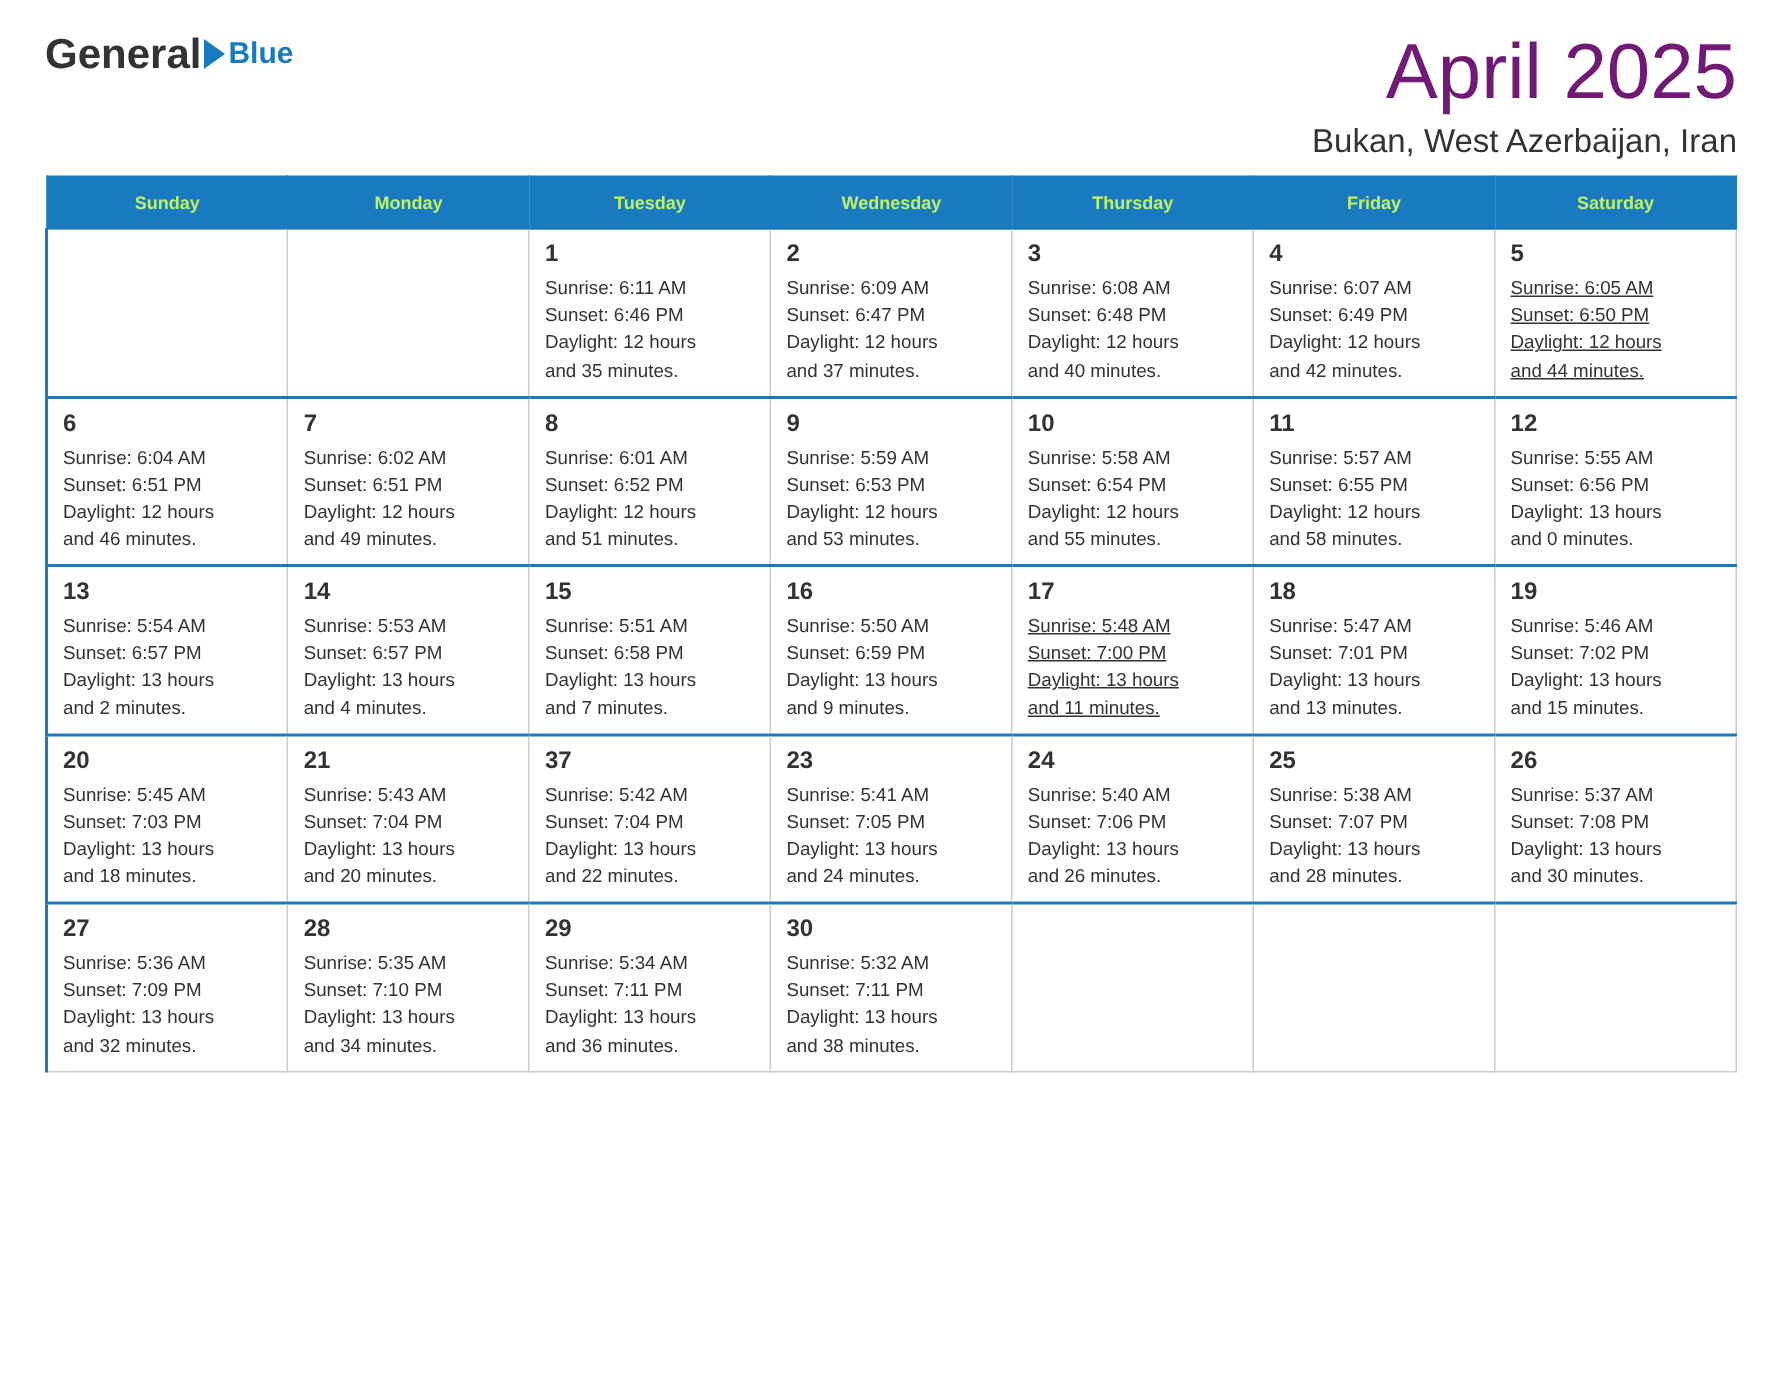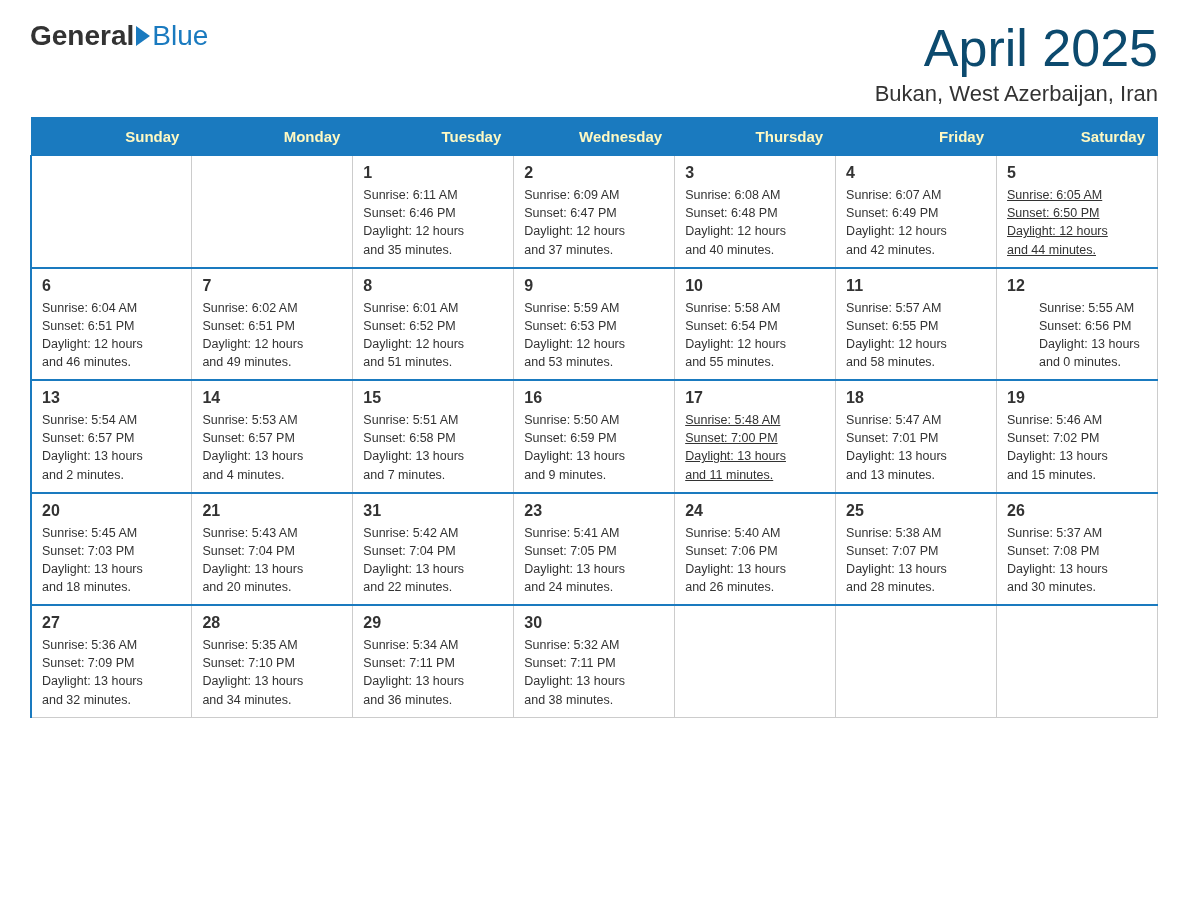--- a/index.html
+++ b/index.html
@@ -35,50 +35,50 @@
       display: inline-block;
       width: 0;
       height: 0;
       border-left: 14px solid #1a7abf;
       border-top: 10px solid transparent;
       border-bottom: 10px solid transparent;
       margin: 0 2px;
     }
     .logo-blue {
       color: #1a7abf;
-      font-size: 28px;
-      font-weight: normal;
+      font-size: 20px;
+      font-weight: bold;
     }
     .title-block {
       text-align: right;
     }
     .month-year {
       font-size: 52px;
       font-weight: normal;
-      color: #0c4a6e;
+      color: #701a75;
       line-height: 1.1;
     }
     .location {
       font-size: 22px;
       color: #333;
       margin-top: 4px;
       text-align: right;
     }
     .calendar {
       width: 100%;
       border-collapse: collapse;
       margin-top: 10px;
     }
     .calendar th {
       background-color: #1a7abf;
-      color: #fef9c3;
-      font-size: 15px;
+      color: #bef264;
+      font-size: 12px;
       font-weight: bold;
       padding: 10px 12px;
-      text-align: right;
+      text-align: center;
       border: 1px solid #1a7abf;
     }
     .calendar td {
       border: 1px solid #ccc;
       vertical-align: top;
       padding: 8px 10px;
       width: calc(100% / 7);
       min-height: 100px;
     }
     .day-number {
@@ -210,21 +210,21 @@
         </td>
         <td>
           <span class="day-number">11</span>
           <div class="day-info" style="white-space: pre-line;">Sunrise: 5:57 AM
 Sunset: 6:55 PM
 Daylight: 12 hours
 and 58 minutes.</div>
         </td>
         <td>
           <span class="day-number">12</span>
-          <div class="day-info" style="white-space: pre-line; margin-left: 32px;">Sunrise: 5:55 AM
+          <div class="day-info" style="white-space: pre-line;">Sunrise: 5:55 AM
 Sunset: 6:56 PM
 Daylight: 13 hours
 and 0 minutes.</div>
         </td>
       </tr>
       <tr class="row-divider">
         <td>
           <span class="day-number">13</span>
           <div class="day-info" style="white-space: pre-line;">Sunrise: 5:54 AM
 Sunset: 6:57 PM
@@ -283,21 +283,21 @@
 and 18 minutes.</div>
         </td>
         <td>
           <span class="day-number">21</span>
           <div class="day-info" style="white-space: pre-line;">Sunrise: 5:43 AM
 Sunset: 7:04 PM
 Daylight: 13 hours
 and 20 minutes.</div>
         </td>
         <td>
-          <span class="day-number">31</span>
+          <span class="day-number">37</span>
           <div class="day-info" style="white-space: pre-line;">Sunrise: 5:42 AM
 Sunset: 7:04 PM
 Daylight: 13 hours
 and 22 minutes.</div>
         </td>
         <td>
           <span class="day-number">23</span>
           <div class="day-info" style="white-space: pre-line;">Sunrise: 5:41 AM
 Sunset: 7:05 PM
 Daylight: 13 hours

